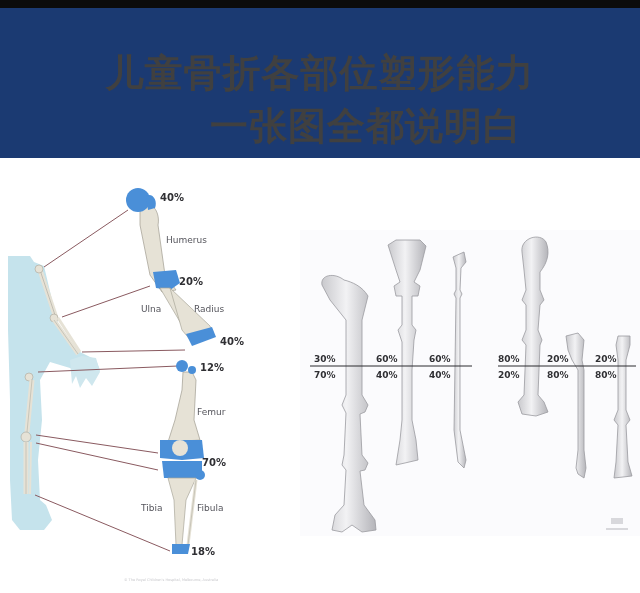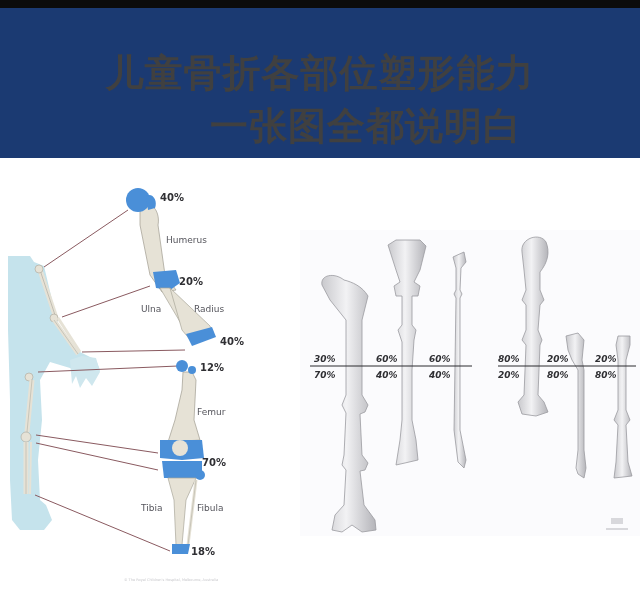--- a/index.html
+++ b/index.html
@@ -3,21 +3,21 @@
 <meta charset="utf-8">
 <style>
   html, body { margin: 0; padding: 0; }
   body { width: 640px; height: 593px; position: relative; overflow: hidden; background: #ffffff; font-family: "DejaVu Sans", sans-serif; }
   .topbar { position: absolute; left: 0; top: 0; width: 640px; height: 8px; background: #0b0b0b; }
   .header { position: absolute; left: 0; top: 8px; width: 640px; height: 150px; background: #1b3a72; }
   .title { position: absolute; left: 0; width: 640px; text-align: center; color: #404040; font-weight: bold; font-family: "DejaVu Sans", sans-serif; letter-spacing: 1px; }
   .title.l1 { top: 50px; font-size: 38px; line-height: 46px; }
   .title.l2 { top: 103px; font-size: 38px; line-height: 46px; padding-left: 46px; }
   .left-panel { position: absolute; left: 0; top: 158px; width: 262px; height: 435px; background: #ffffff; }
-  .right-panel { position: absolute; left: 300px; top: 230px; width: 340px; height: 306px; background: #fbfbfd; font-style: italic; }
+  .right-panel { position: absolute; left: 300px; top: 230px; width: 340px; height: 306px; background: #fbfbfd; }
   svg { position: absolute; left: 0; top: 0; }
   .pct { font-family: "DejaVu Sans", sans-serif; font-weight: bold; fill: #2f2f33; }
   .bname { font-family: "DejaVu Sans", sans-serif; fill: #55555c; }
   .credit { font-family: "DejaVu Sans", sans-serif; fill: #c8c8cc; }
 </style>
 </head>
 <body>
 
 <div class="topbar"></div>
 <div class="header"></div>

